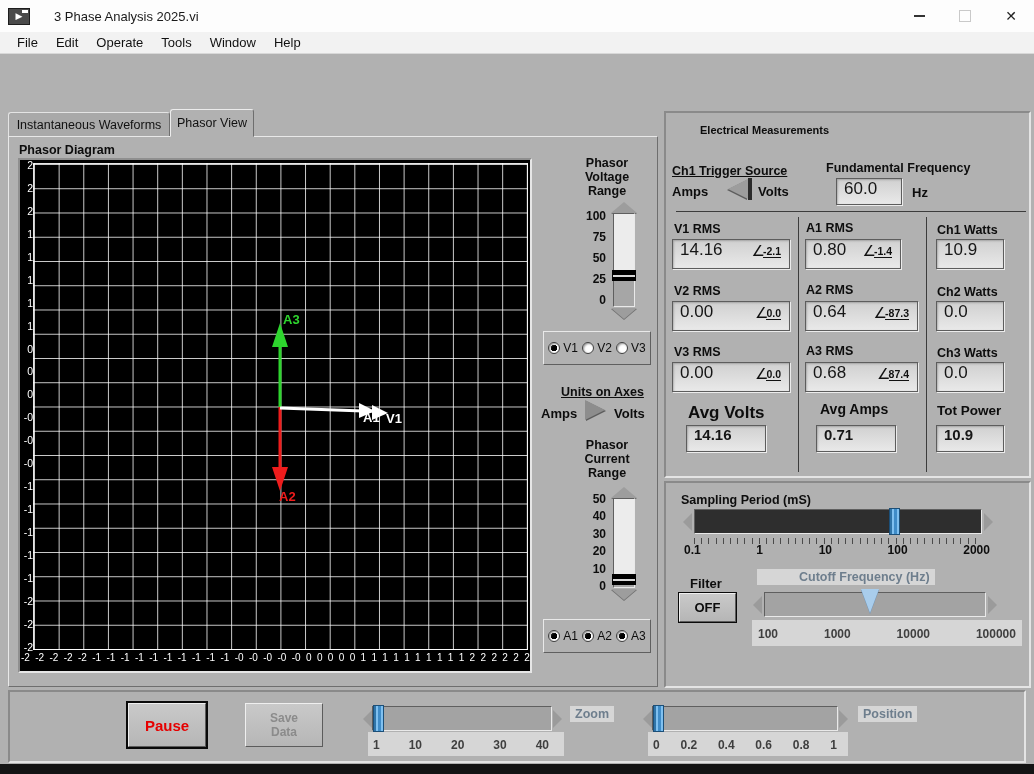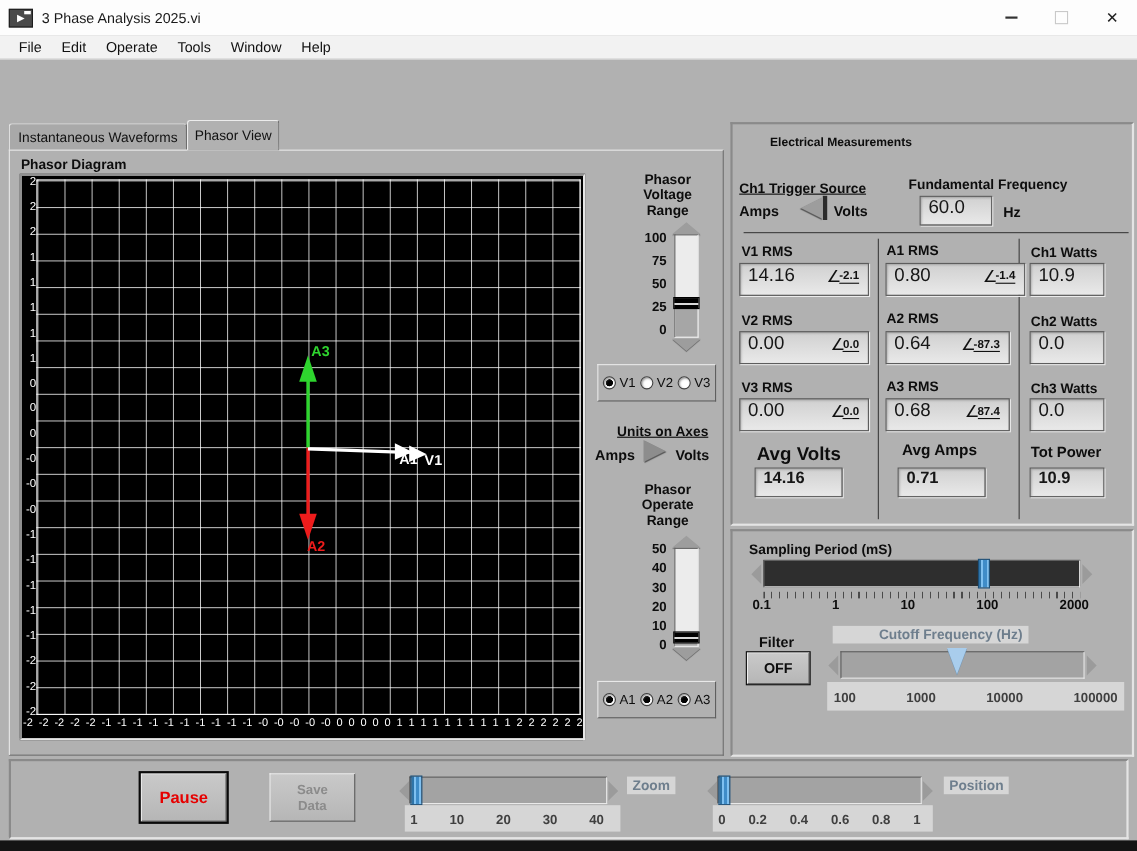--- a/index.html
+++ b/index.html
@@ -4,21 +4,21 @@
 <style>
   html,body{margin:0;padding:0;}
   body{font-family:"Liberation Sans",sans-serif;-webkit-font-smoothing:antialiased;}
   .win{position:relative;width:1034px;height:774px;background:#b1b1b1;overflow:hidden;outline:1px solid #7f7f7f;}
   .abs{position:absolute;}
 
   
   .titlebar{position:absolute;left:0;top:0;width:1034px;height:32px;background:#fdfdfd;display:flex;align-items:center;}
   .app-icon{width:20px;height:15px;background:#4a4a4a;border:1px solid #1d1d1d;margin-left:8px;color:#fff;font-size:9px;display:flex;align-items:center;justify-content:center;position:relative;}
   .app-icon::after{content:"";position:absolute;right:1px;top:1px;width:6px;height:3px;background:#fff;}
-  .wtitle{font-size:13px;color:#1a1a1a;margin-left:8px;}
+  .wtitle{font-size:13px;color:#1a1a1a;margin-left:24px;}
   .wincontrols{position:absolute;right:0;top:0;height:32px;display:flex;}
   .wc{width:46px;height:32px;display:flex;align-items:center;justify-content:center;font-size:14px;color:#222;}
   .wc .bar{width:11px;height:1.6px;background:#333;}
   .wc .box{width:10px;height:10px;border:1.4px solid #c9c9c9;}
   .menubar{position:absolute;left:0;top:32px;width:1034px;height:22px;background:#f2f2f2;display:flex;align-items:center;padding-left:8px;box-sizing:border-box;border-bottom:1px solid #d8d8d8;}
   .menu-item{font-size:13px;color:#111;padding:0 9px;}
 
   
   .banner{position:absolute;left:63px;top:62px;width:907px;height:39px;background:#000;display:flex;align-items:center;justify-content:center;}
   .banner span{color:#fff;font-size:29px;letter-spacing:.5px;}
@@ -236,21 +236,21 @@
       <span class="radio">V3</span>
     </div>
 
   <span class="abs lbl lbl-ul" style="left:561px;top:385px;">Units on Axes</span>
   <span class="abs lbl" style="left:541px;top:406px;font-size:13px;">Amps</span>
   <div class="abs" style="left:585px;top:400px;display:flex;align-items:center;">
     <div class="tri-right"></div>
   </div>
   <span class="abs lbl" style="left:614px;top:406px;font-size:13px;">Volts</span>
 
-  <div class="vtitle" style="left:572px;top:438px;">Phasor Operate Range</div>
+  <div class="vtitle" style="left:572px;top:438px;">Phasor Current Range</div>
   <div class="vscale" style="left:578px;top:492px;width:28px;height:101px;">
       <span>50</span>
       <span>40</span>
       <span>30</span>
       <span>20</span>
       <span>10</span>
       <span>0</span>
     </div>
   <div class="cap up" style="left:611px;top:487px;"></div>
   <div class="vtrack" style="left:613px;top:498px;height:90px;">
@@ -288,21 +288,21 @@
 
   <span class="abs lbl" style="left:674px;top:222px;">V1 RMS</span>
   <div class="disp" style="left:672px;top:239px;width:118px;height:30px;">
     <span class="val">14.16</span>
     <span class="ang">
         <span class="glyph">∠</span>
         <span class="num">-2.1</span>
       </span>
   </div>
   <span class="abs lbl" style="left:806px;top:221px;">A1 RMS</span>
-  <div class="disp" style="left:805px;top:239px;width:127px;height:30px;">
+  <div class="disp" style="left:805px;top:239px;width:96px;height:30px;">
     <span class="val">0.80</span>
     <span class="ang">
         <span class="glyph">∠</span>
         <span class="num">-1.4</span>
       </span>
   </div>
   <span class="abs lbl" style="left:937px;top:223px;">Ch1 Watts</span>
   <div class="disp" style="left:936px;top:239px;width:68px;height:30px;">
     <span class="val">10.9</span>
   </div>

